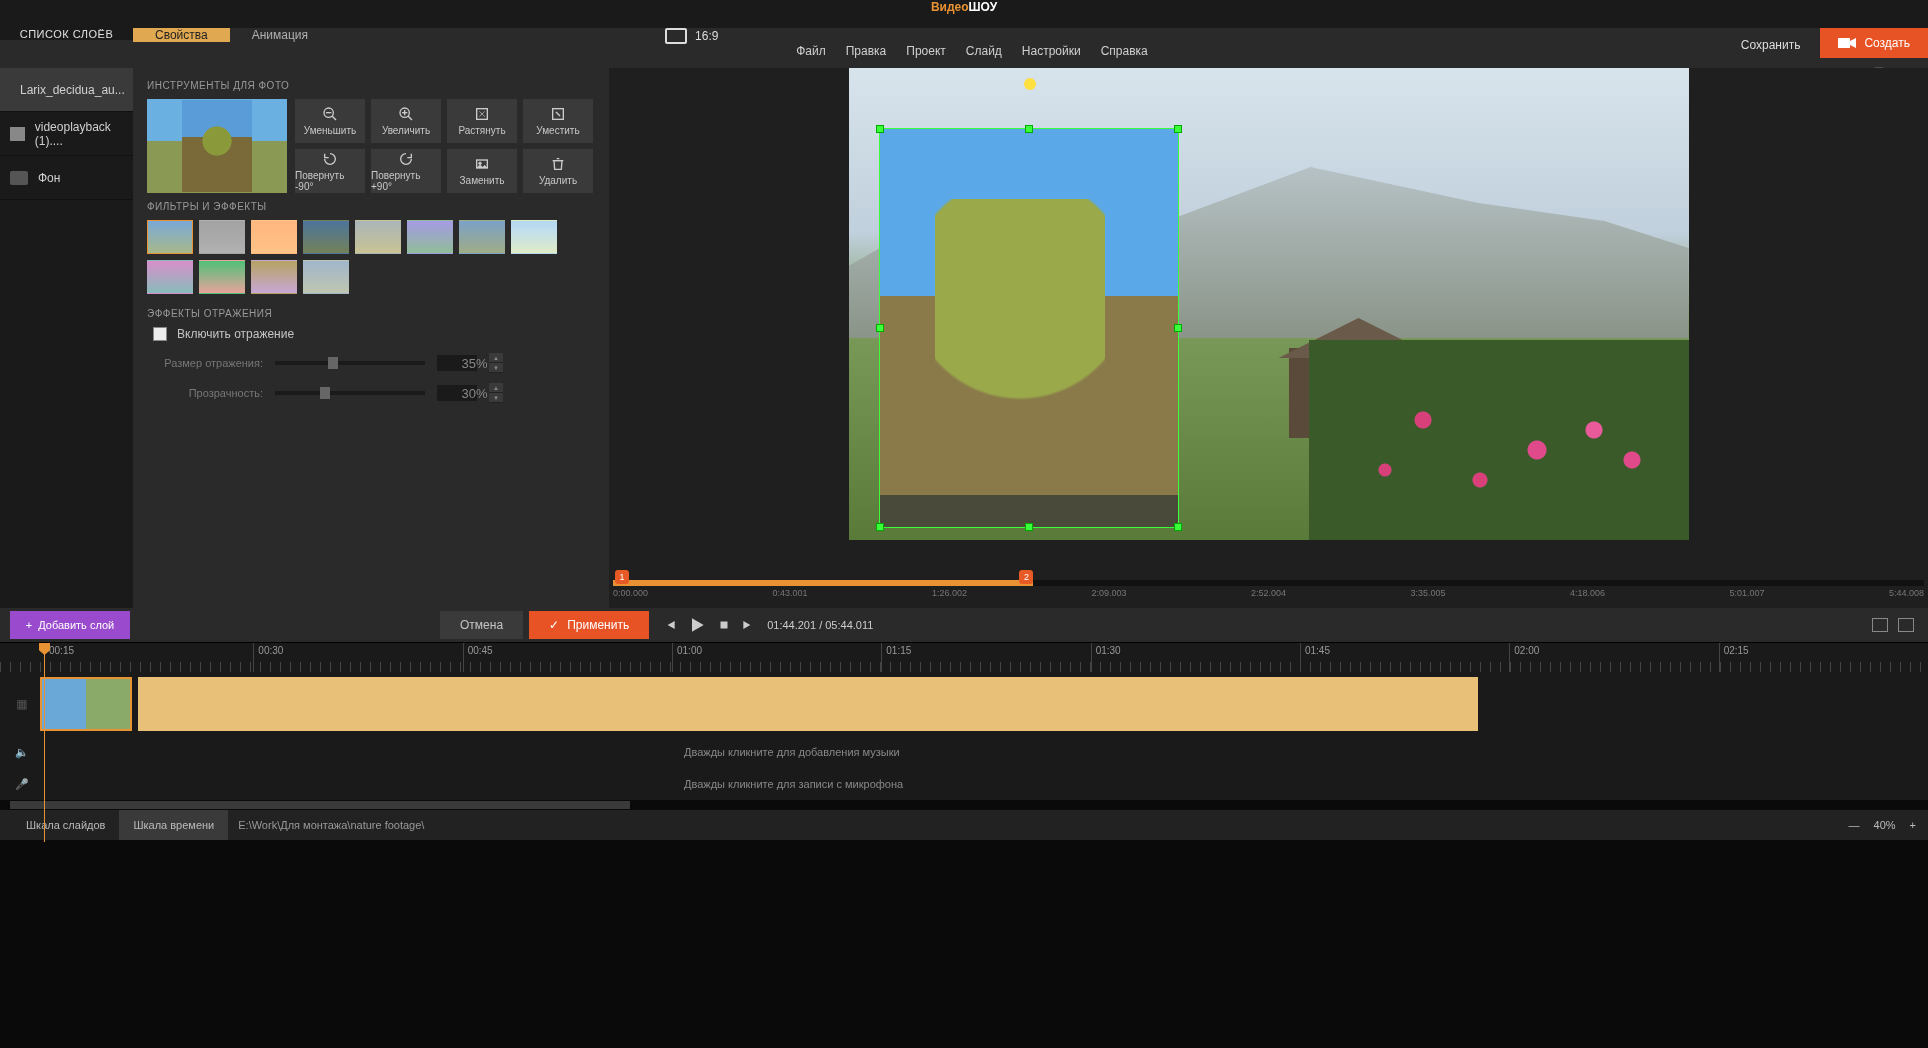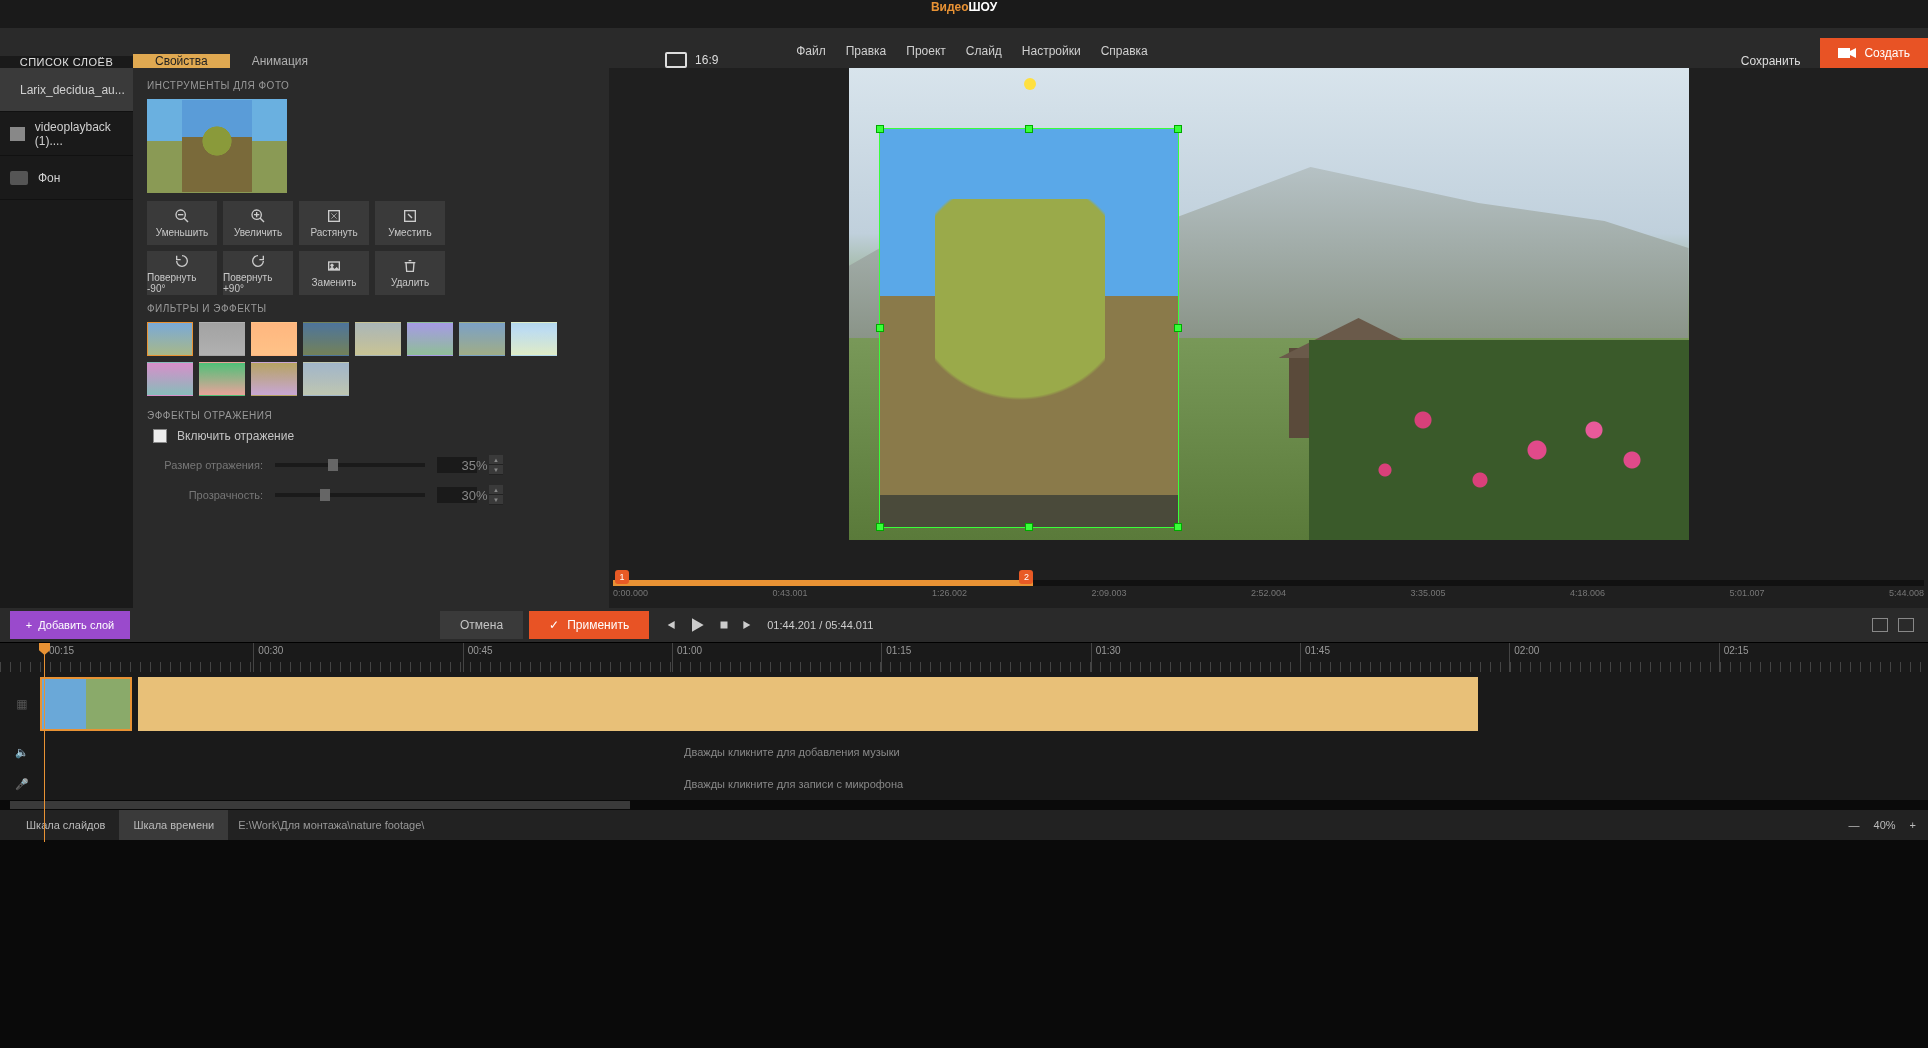--- a/index.html
+++ b/index.html
@@ -9,21 +9,21 @@
 .menubar { height:28px; background:#1a1a1a; display:flex; align-items:center; padding:0 10px;flex-direction:column; }
 .logo { font-weight:bold; }
 .logo-a { color:#e89234; }
 .logo-b { color:#fff; }
 .menu-items { display:flex; margin-left:16px; gap:0; }
 .menu-items span { padding:6px 10px; color:#d0d0d0; cursor:pointer;margin-top:24px; }
 .winctl { margin-left:auto; display:flex; gap:12px; color:#aaa; }
 .winctl span { cursor:pointer; padding:2px 4px; }
 
 
-.topbar { height:40px; background:#2a2a2a; display:flex; align-items:flex-end; }
+.topbar { height:40px; background:#2a2a2a; display:flex; align-items:flex-start; }
 .layers-head { width:133px; background:#1a1a1a; display:flex; align-items:center; justify-content:center; font-size:11px; color:#e0e0e0; letter-spacing:0.5px; }
 .htabs { display:flex; }
 .htab { padding:0 22px; display:flex; align-items:center; font-size:12px; color:#b0b0b0; cursor:pointer; }
 .htab.active { background:#e0a951; color:#222; }
 .aspect { margin-left:335px; display:flex; align-items:center; gap:8px; color:#ddd; }
 .aspect-icon { width:22px; height:16px; border:2px solid #ddd; border-radius:2px; }
 .save-btn { margin-left:auto; display:flex; align-items:center; padding:0 20px; color:#ddd; cursor:pointer;margin-top:10px; }
 .create-btn { background:#e85325; color:#fff; display:flex; align-items:center; gap:8px; padding:8px 18px; cursor:pointer; }
 
 
@@ -32,21 +32,21 @@
 
 .layerlist { width:133px; background:#1a1a1a; }
 .layer-item { height:44px; display:flex; align-items:center; gap:10px; padding:0 10px; color:#d0d0d0; border-bottom:1px solid #111; cursor:pointer; }
 .layer-item.sel { background:#3a3a3a; }
 .layer-icon { width:18px; height:14px; background:#888; display:inline-block; }
 .layer-icon.bg { background:#555; border-radius:2px; }
 
 
 .props { width:476px; background:#2a2a2a; padding:12px 14px 12px 14px; overflow:hidden; }
 .sect-title { font-size:10px; color:#999; letter-spacing:0.5px; margin-bottom:8px; }
-.toolrow { display:flex; gap:8px; margin-bottom:8px;flex-direction:column; }
+.toolrow { display:flex; gap:8px; margin-bottom:8px; }
 .thumb { width:140px; height:94px; background:linear-gradient(#6ab0e0 45%,#8a9a55 45%); display:flex; align-items:center; justify-content:center; }
 .thumb-tree { width:70px; height:92px; background:linear-gradient(#5a9cd8 40%,#7a6a3a 40%); position:relative; }
 .thumb-tree::after{content:'';position:absolute;left:18px;top:18px;width:34px;height:46px;background:radial-gradient(circle,#8a9a3a 50%,transparent 52%);}
 .tool-btns { display:grid; grid-template-columns:repeat(4,70px); gap:6px; }
 .tbtn { height:44px; background:#3a3a3a; display:flex; flex-direction:column; align-items:center; justify-content:center; gap:3px; color:#c8c8c8; font-size:10px; cursor:pointer; }
 .tbtn svg { width:16px; height:16px; fill:#ccc; stroke:#ccc; }
 
 .filters { display:flex; flex-wrap:wrap; gap:6px; margin-bottom:14px; max-width:440px; }
 .flt { width:46px; height:34px; background:linear-gradient(#8ab0d0,#b0b090); cursor:pointer; border:1px solid transparent; }
 .flt.sel { border:1px solid #e89234; }

